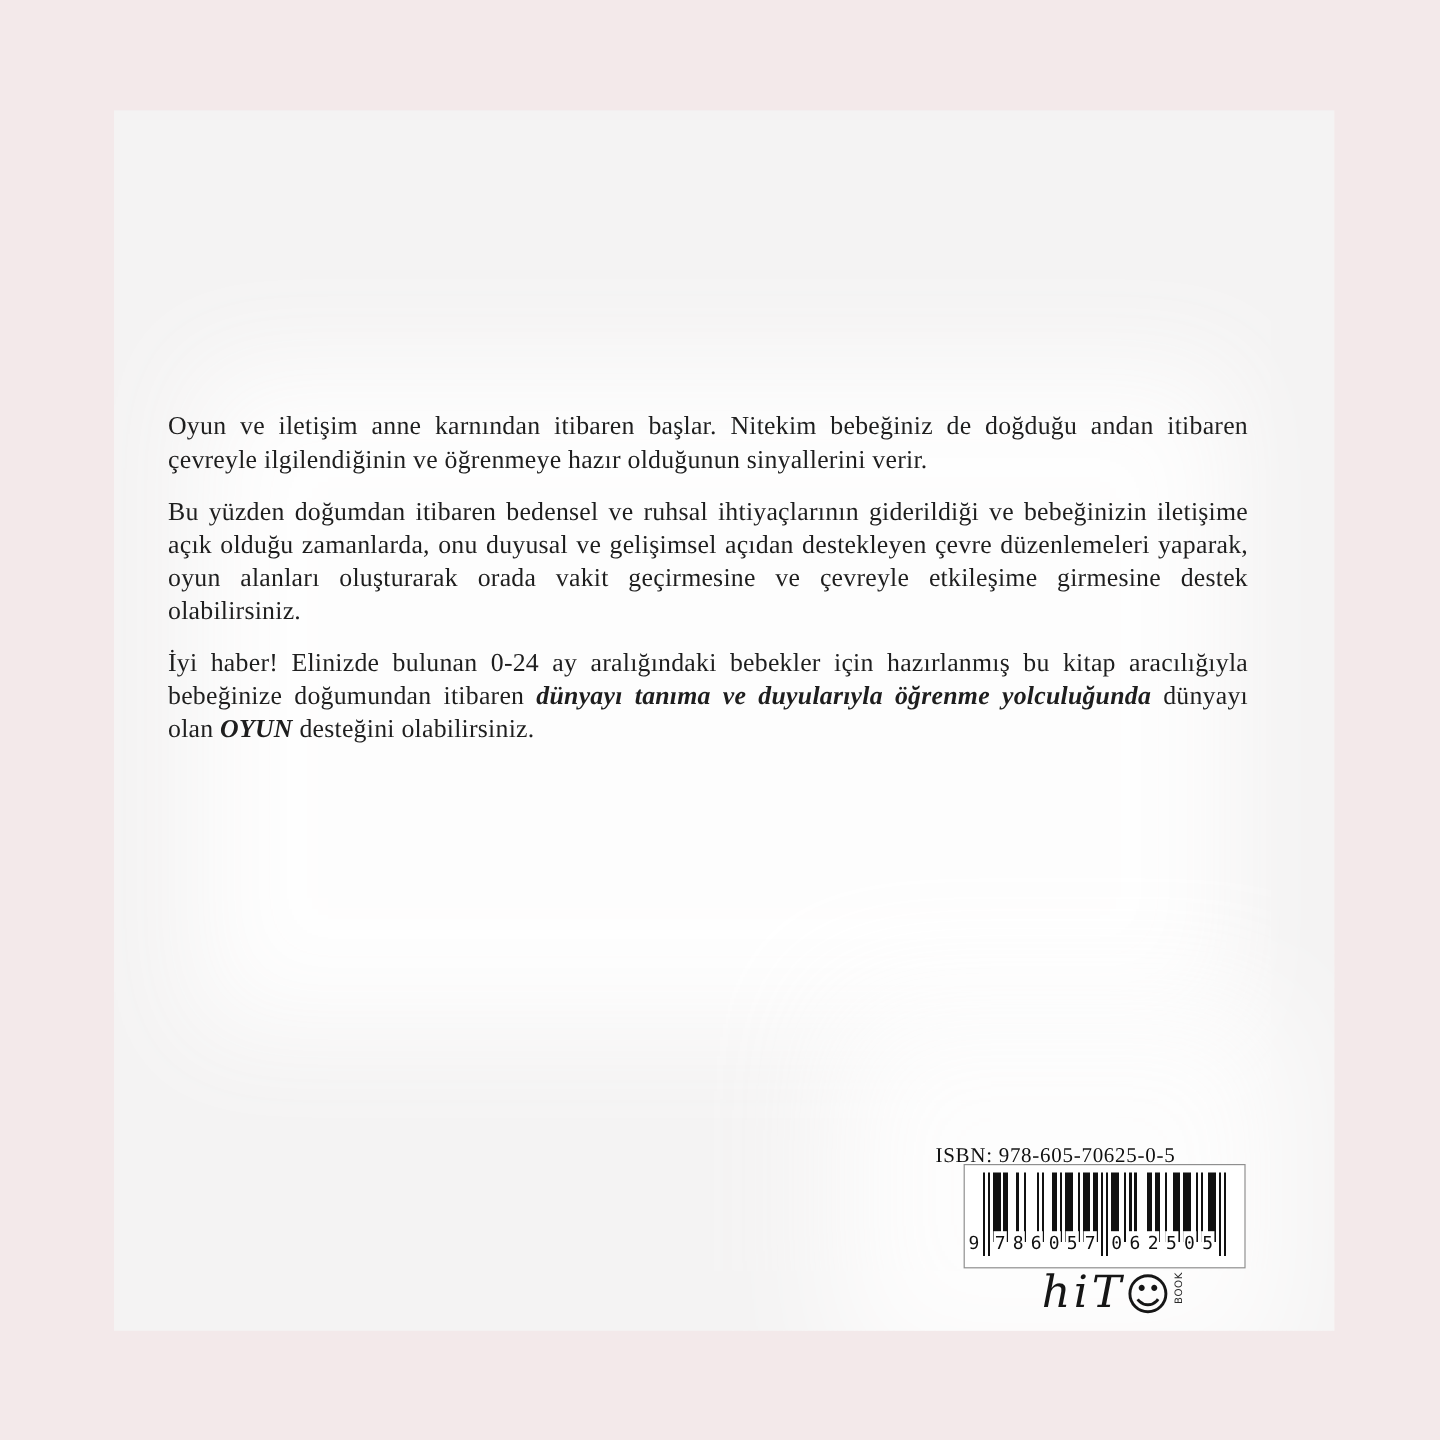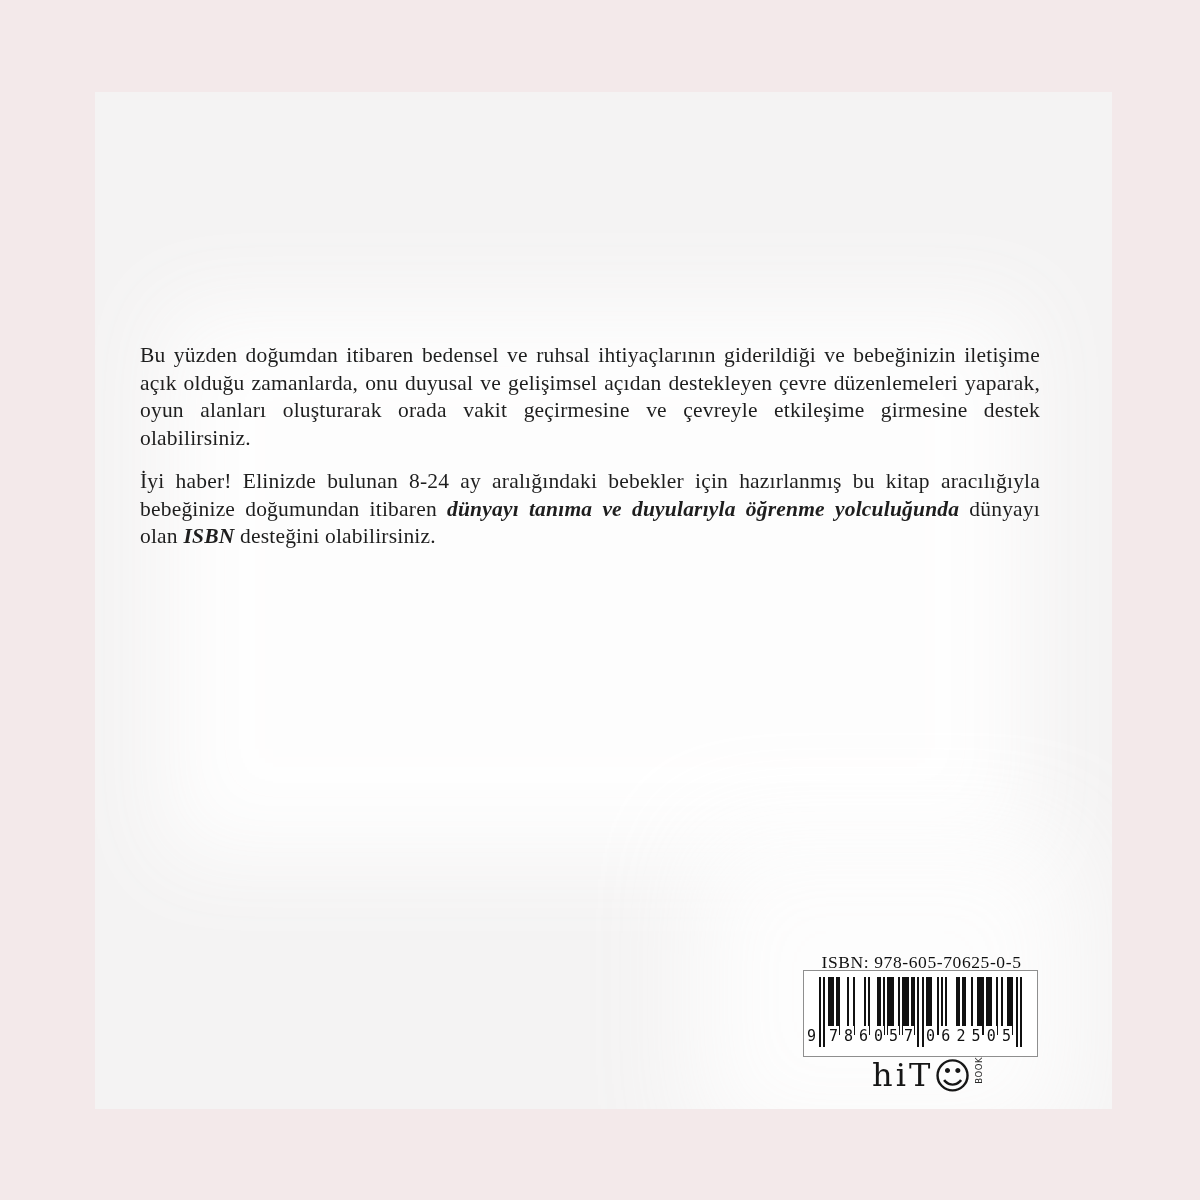--- a/index.html
+++ b/index.html
@@ -51,21 +51,21 @@
     text-align: justify;
   }
   .text-block p { margin: 0 0 16px 0; }
   .text-block p.tight { margin-bottom: 4px; }
   .bi {
     font-weight: bold;
     font-style: italic;
   }
   .isbn {
     position: absolute;
-    left: 708px;
+    left: 666px;
     top: 860px;
     width: 237px;
     text-align: center;
     font-size: 17.5px;
     letter-spacing: 0.6px;
     color: #101010;
   }
   .barcode-box {
     position: absolute;
     left: 708px;
@@ -100,21 +100,22 @@
     position: absolute;
     left: 733px;
     top: 963px;
     width: 200px;
     text-align: center;
     color: #161616;
     white-space: nowrap;
   }
   .logo-text {
     font-family: "DejaVu Serif", serif;
-    font-size: 32px;
+    font-style: italic;
+    font-size: 37px;
     letter-spacing: 3px;
   }
   .logo-smiley {
     font-family: "DejaVu Sans", sans-serif;
     font-size: 37px;
     vertical-align: -3px;
   }
   .logo-sub {
     display: inline-block;
     writing-mode: vertical-rl;
@@ -129,22 +130,23 @@
   }
 </style>
 </head>
 <body style="--background: #f3e9ea; --page: #f4f3f3; --text: #1e1e1e; --barcode_border: #8f8f8f;">
 
 <div class="page">
   <div class="glow-a"></div>
   <div class="glow-b"></div>
 
   <div class="text-block">
+    <p>Oyun ve iletişim anne karnından itibaren başlar. Nitekim bebeğiniz de doğduğu andan itibaren çevreyle ilgilendiğinin ve öğrenmeye hazır olduğunun sinyallerini verir.</p>
     <p>Bu yüzden doğumdan itibaren bedensel ve ruhsal ihtiyaçlarının giderildiği ve bebeğinizin iletişime açık olduğu zamanlarda, onu duyusal ve gelişimsel açıdan destekleyen çevre düzenlemeleri yaparak, oyun alanları oluşturarak orada vakit geçirmesine ve çevreyle etkileşime girmesine destek olabilirsiniz.</p>
-    <p><span>İyi haber! Elinizde bulunan 8-24 ay aralığındaki bebekler için hazırlanmış bu kitap aracılığıyla bebeğinize doğumundan itibaren </span><span class="bi">dünyayı tanıma ve duyularıyla öğrenme yolculuğunda</span><span> dünyayı olan </span><span class="bi">ISBN</span><span> desteğini olabilirsiniz.</span></p>
+    <p><span>İyi haber! Elinizde bulunan 0-24 ay aralığındaki bebekler için hazırlanmış bu kitap aracılığıyla bebeğinize doğumundan itibaren </span><span class="bi">dünyayı tanıma ve duyularıyla öğrenme yolculuğunda</span><span> dünyayı olan </span><span class="bi">OYUN</span><span> desteğini olabilirsiniz.</span></p>
   </div>
 
   <div class="isbn">ISBN: 978-605-70625-0-5</div>
 
   <div class="barcode-box">
     <svg id="barcode-svg" viewBox="0 0 95 70" preserveAspectRatio="none" shape-rendering="crispEdges">
         <rect x="0" y="0" width="1" height="70" fill="#111"></rect>
         <rect x="2" y="0" width="1" height="70" fill="#111"></rect>
         <rect x="4" y="0" width="1" height="58" fill="#111"></rect>
         <rect x="5" y="0" width="1" height="58" fill="#111"></rect>

